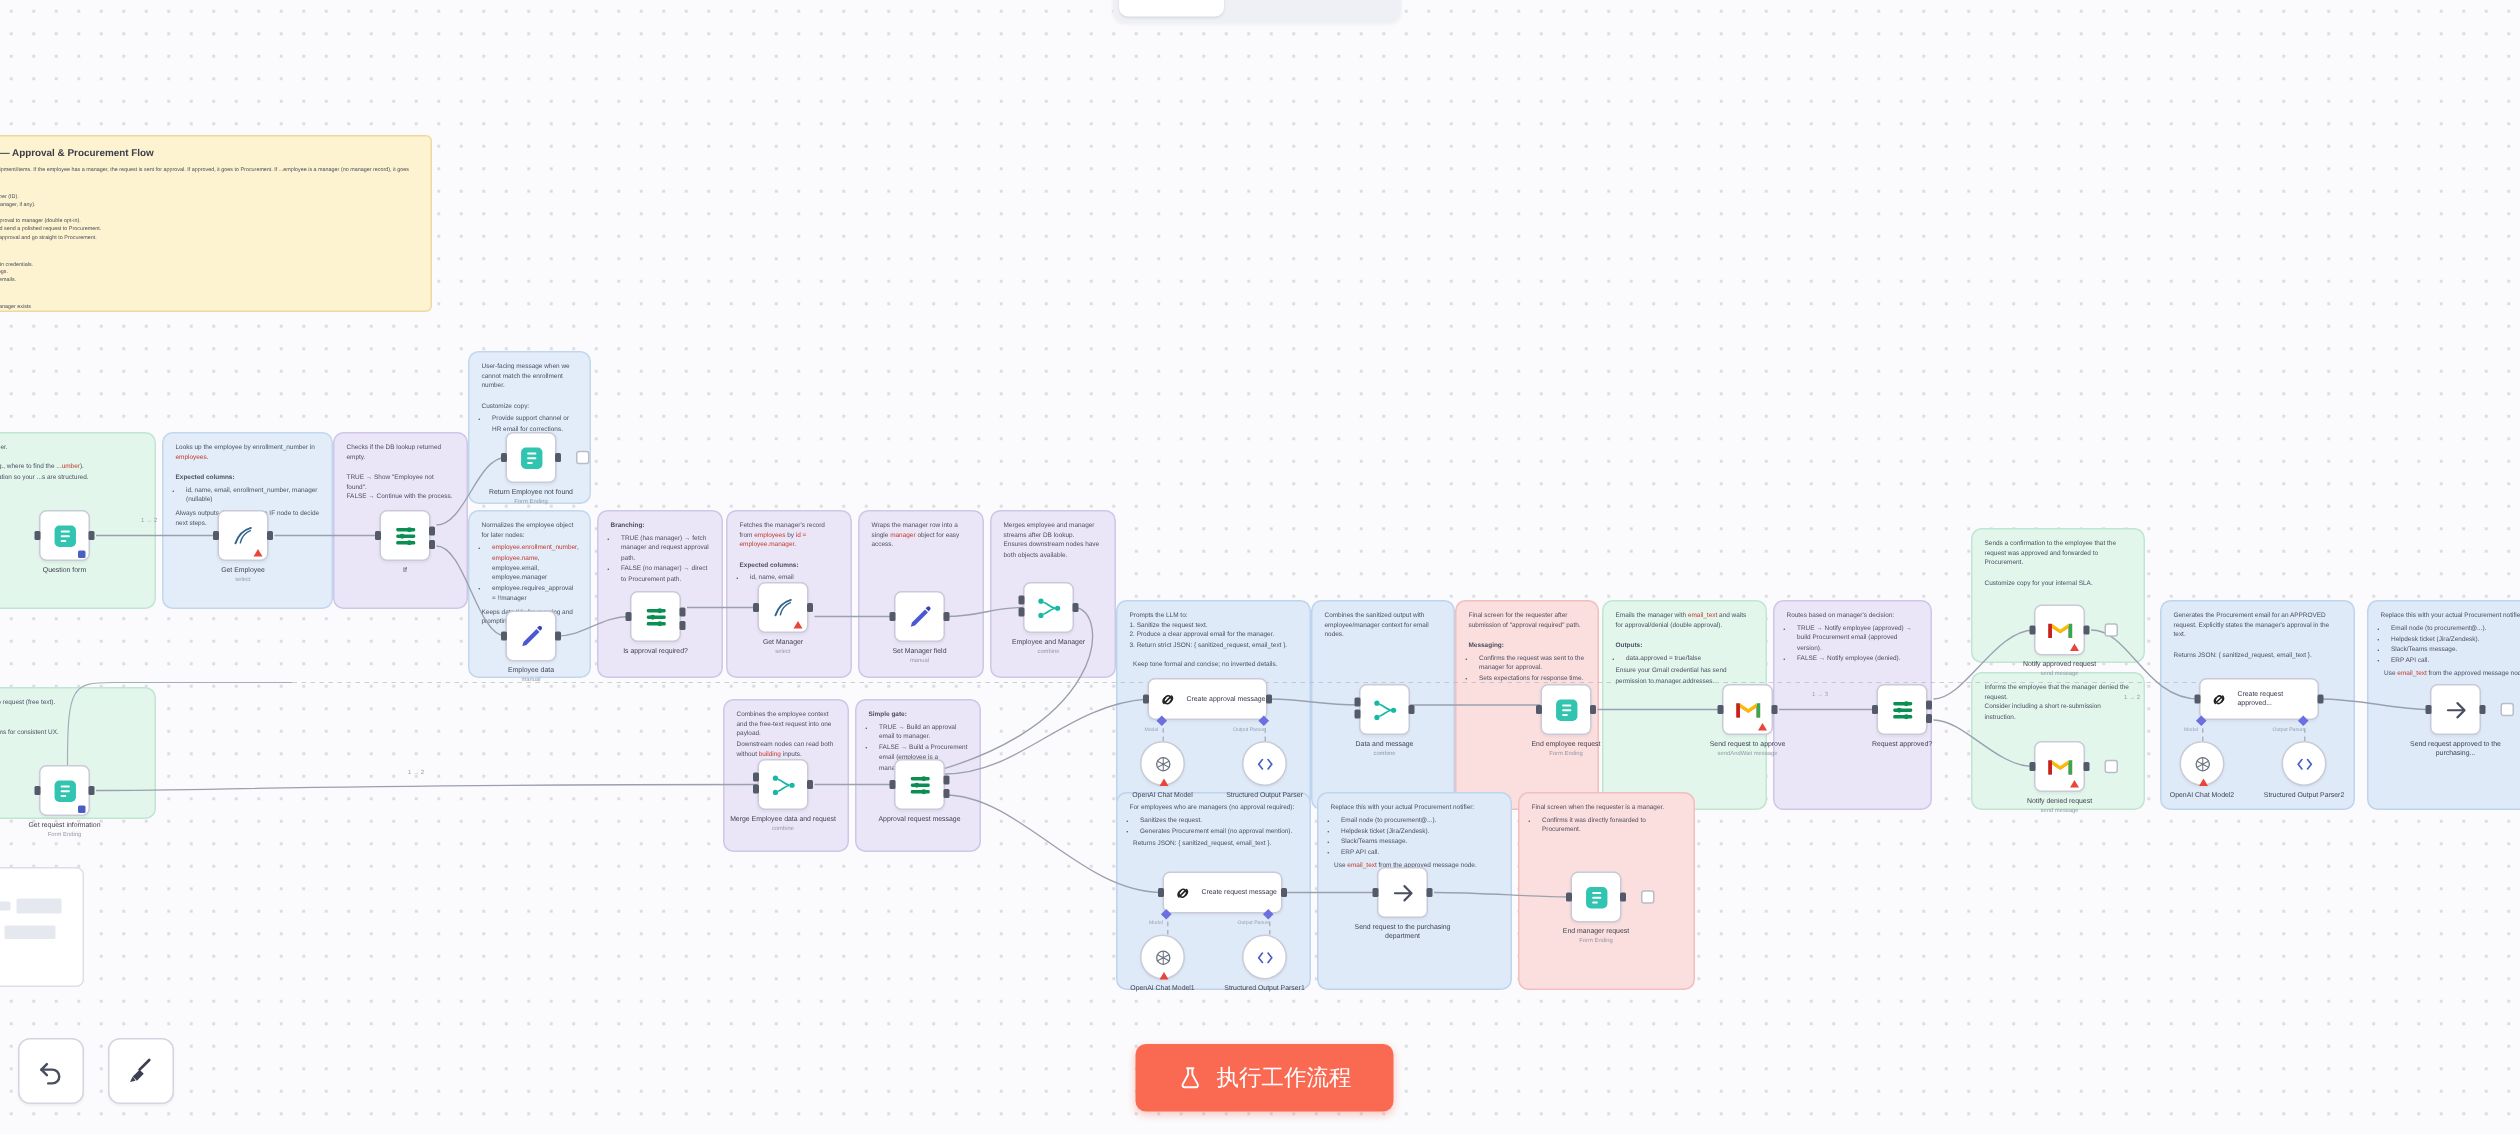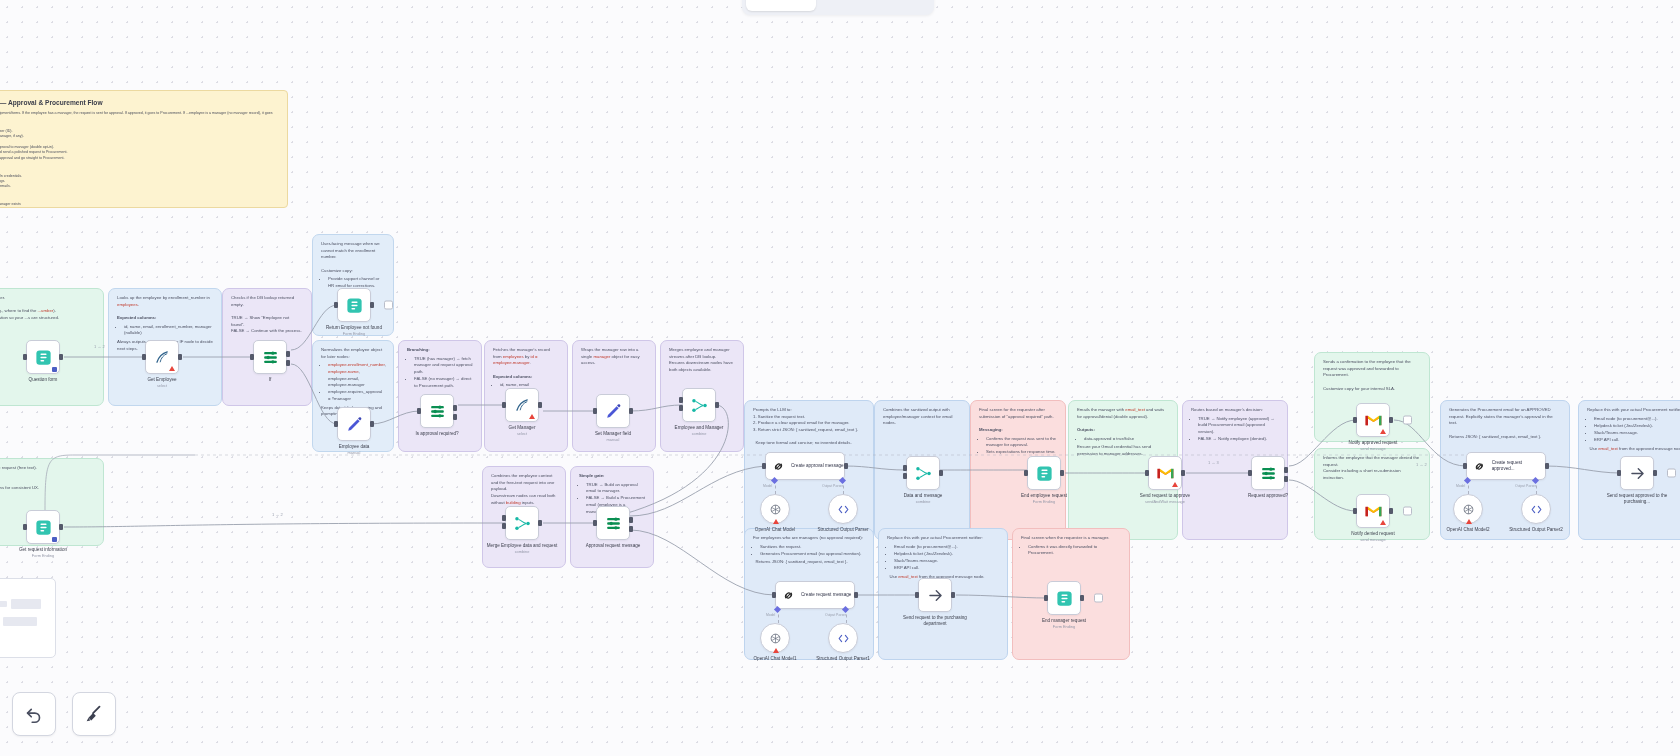--- a/index.html
+++ b/index.html
@@ -785,14 +785,20 @@
       </svg>
   </div>
   <div class="ctrlbtn" style="left:72px; top:692px;">
     <svg width="22" height="22" viewBox="0 0 24 24">
         <path d="M18 4l-7 7" stroke="#3c4050" stroke-width="2" stroke-linecap="round"></path>
         <path d="M11 11l-5 5 3 3 5-5z" fill="#3c4050"></path>
         <path d="M6 16l-2 4 4-1z" fill="#3c4050"></path>
       </svg>
   </div>
 
+  <button class="runbtn">
+    <svg width="17" height="17" viewBox="0 0 24 24">
+        <path d="M9 3h6M10 3v6l-5 9a2 2 0 0 0 1.7 3h10.6A2 2 0 0 0 19 18l-5-9V3" stroke="#fff" stroke-width="1.8" fill="none" stroke-linecap="round" stroke-linejoin="round"></path>
+      </svg>
+    <span>执行工作流程</span>
+  </button>
 
 </div>
 
 </body></html>

